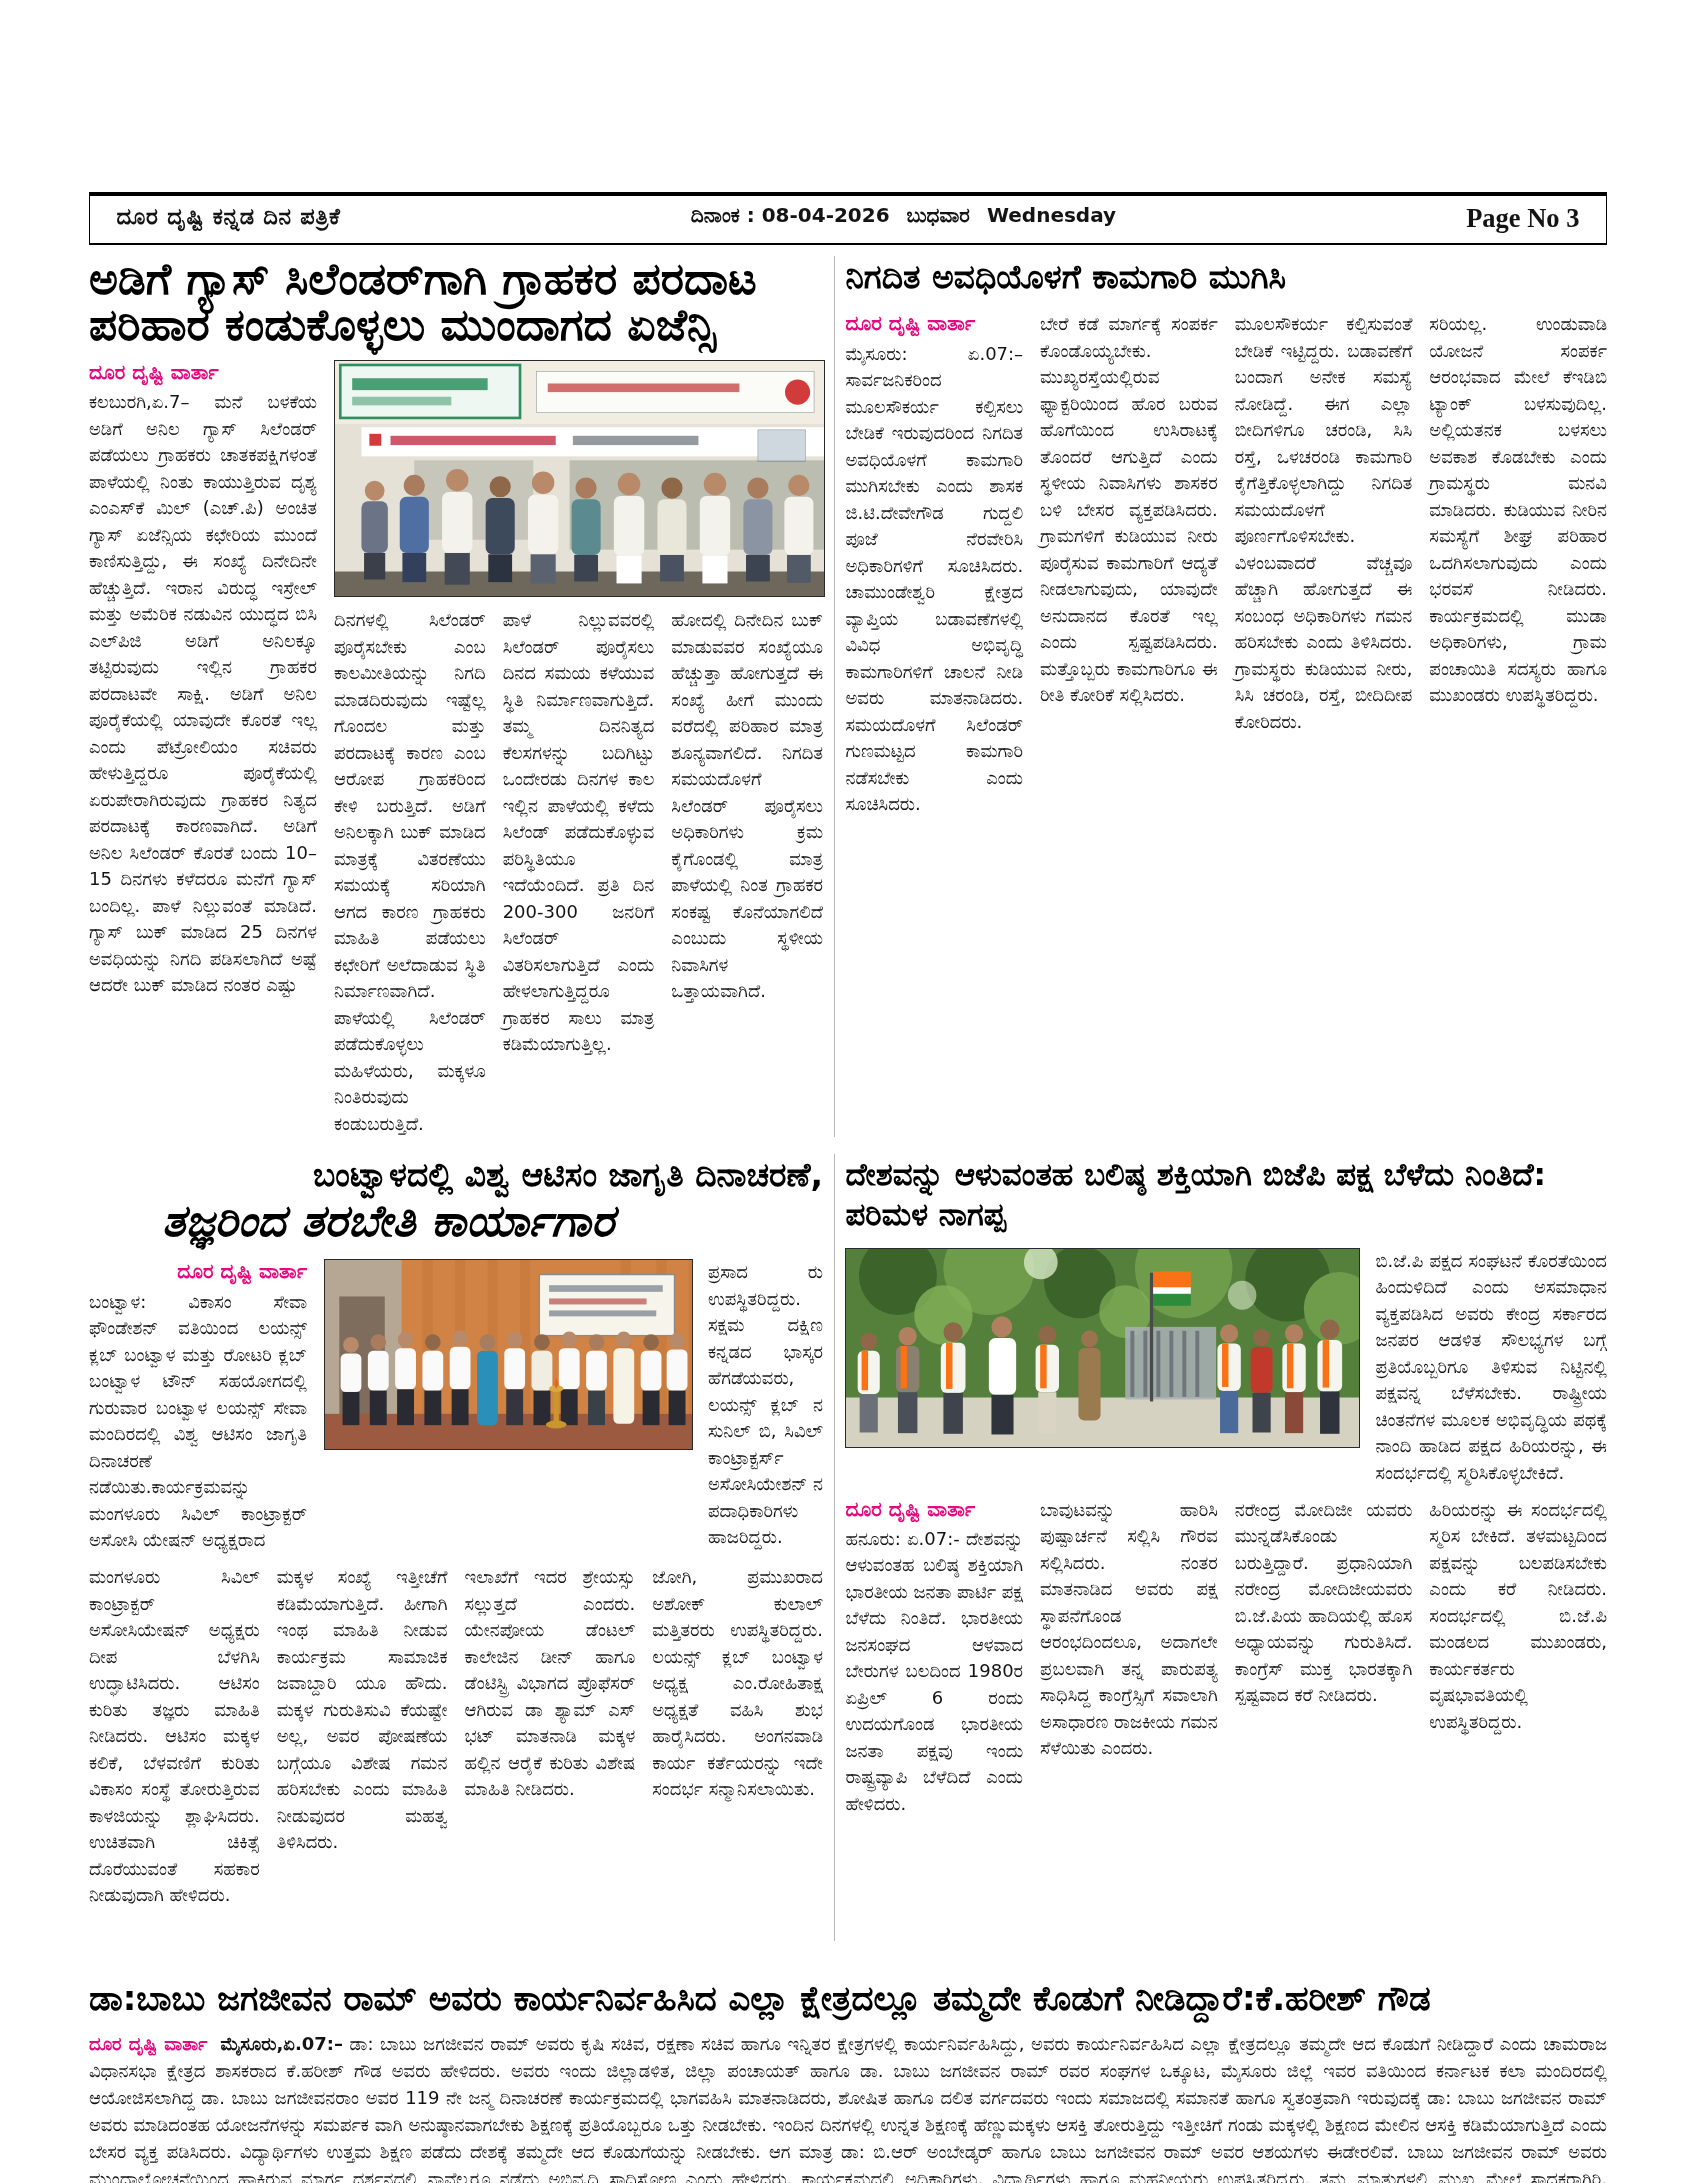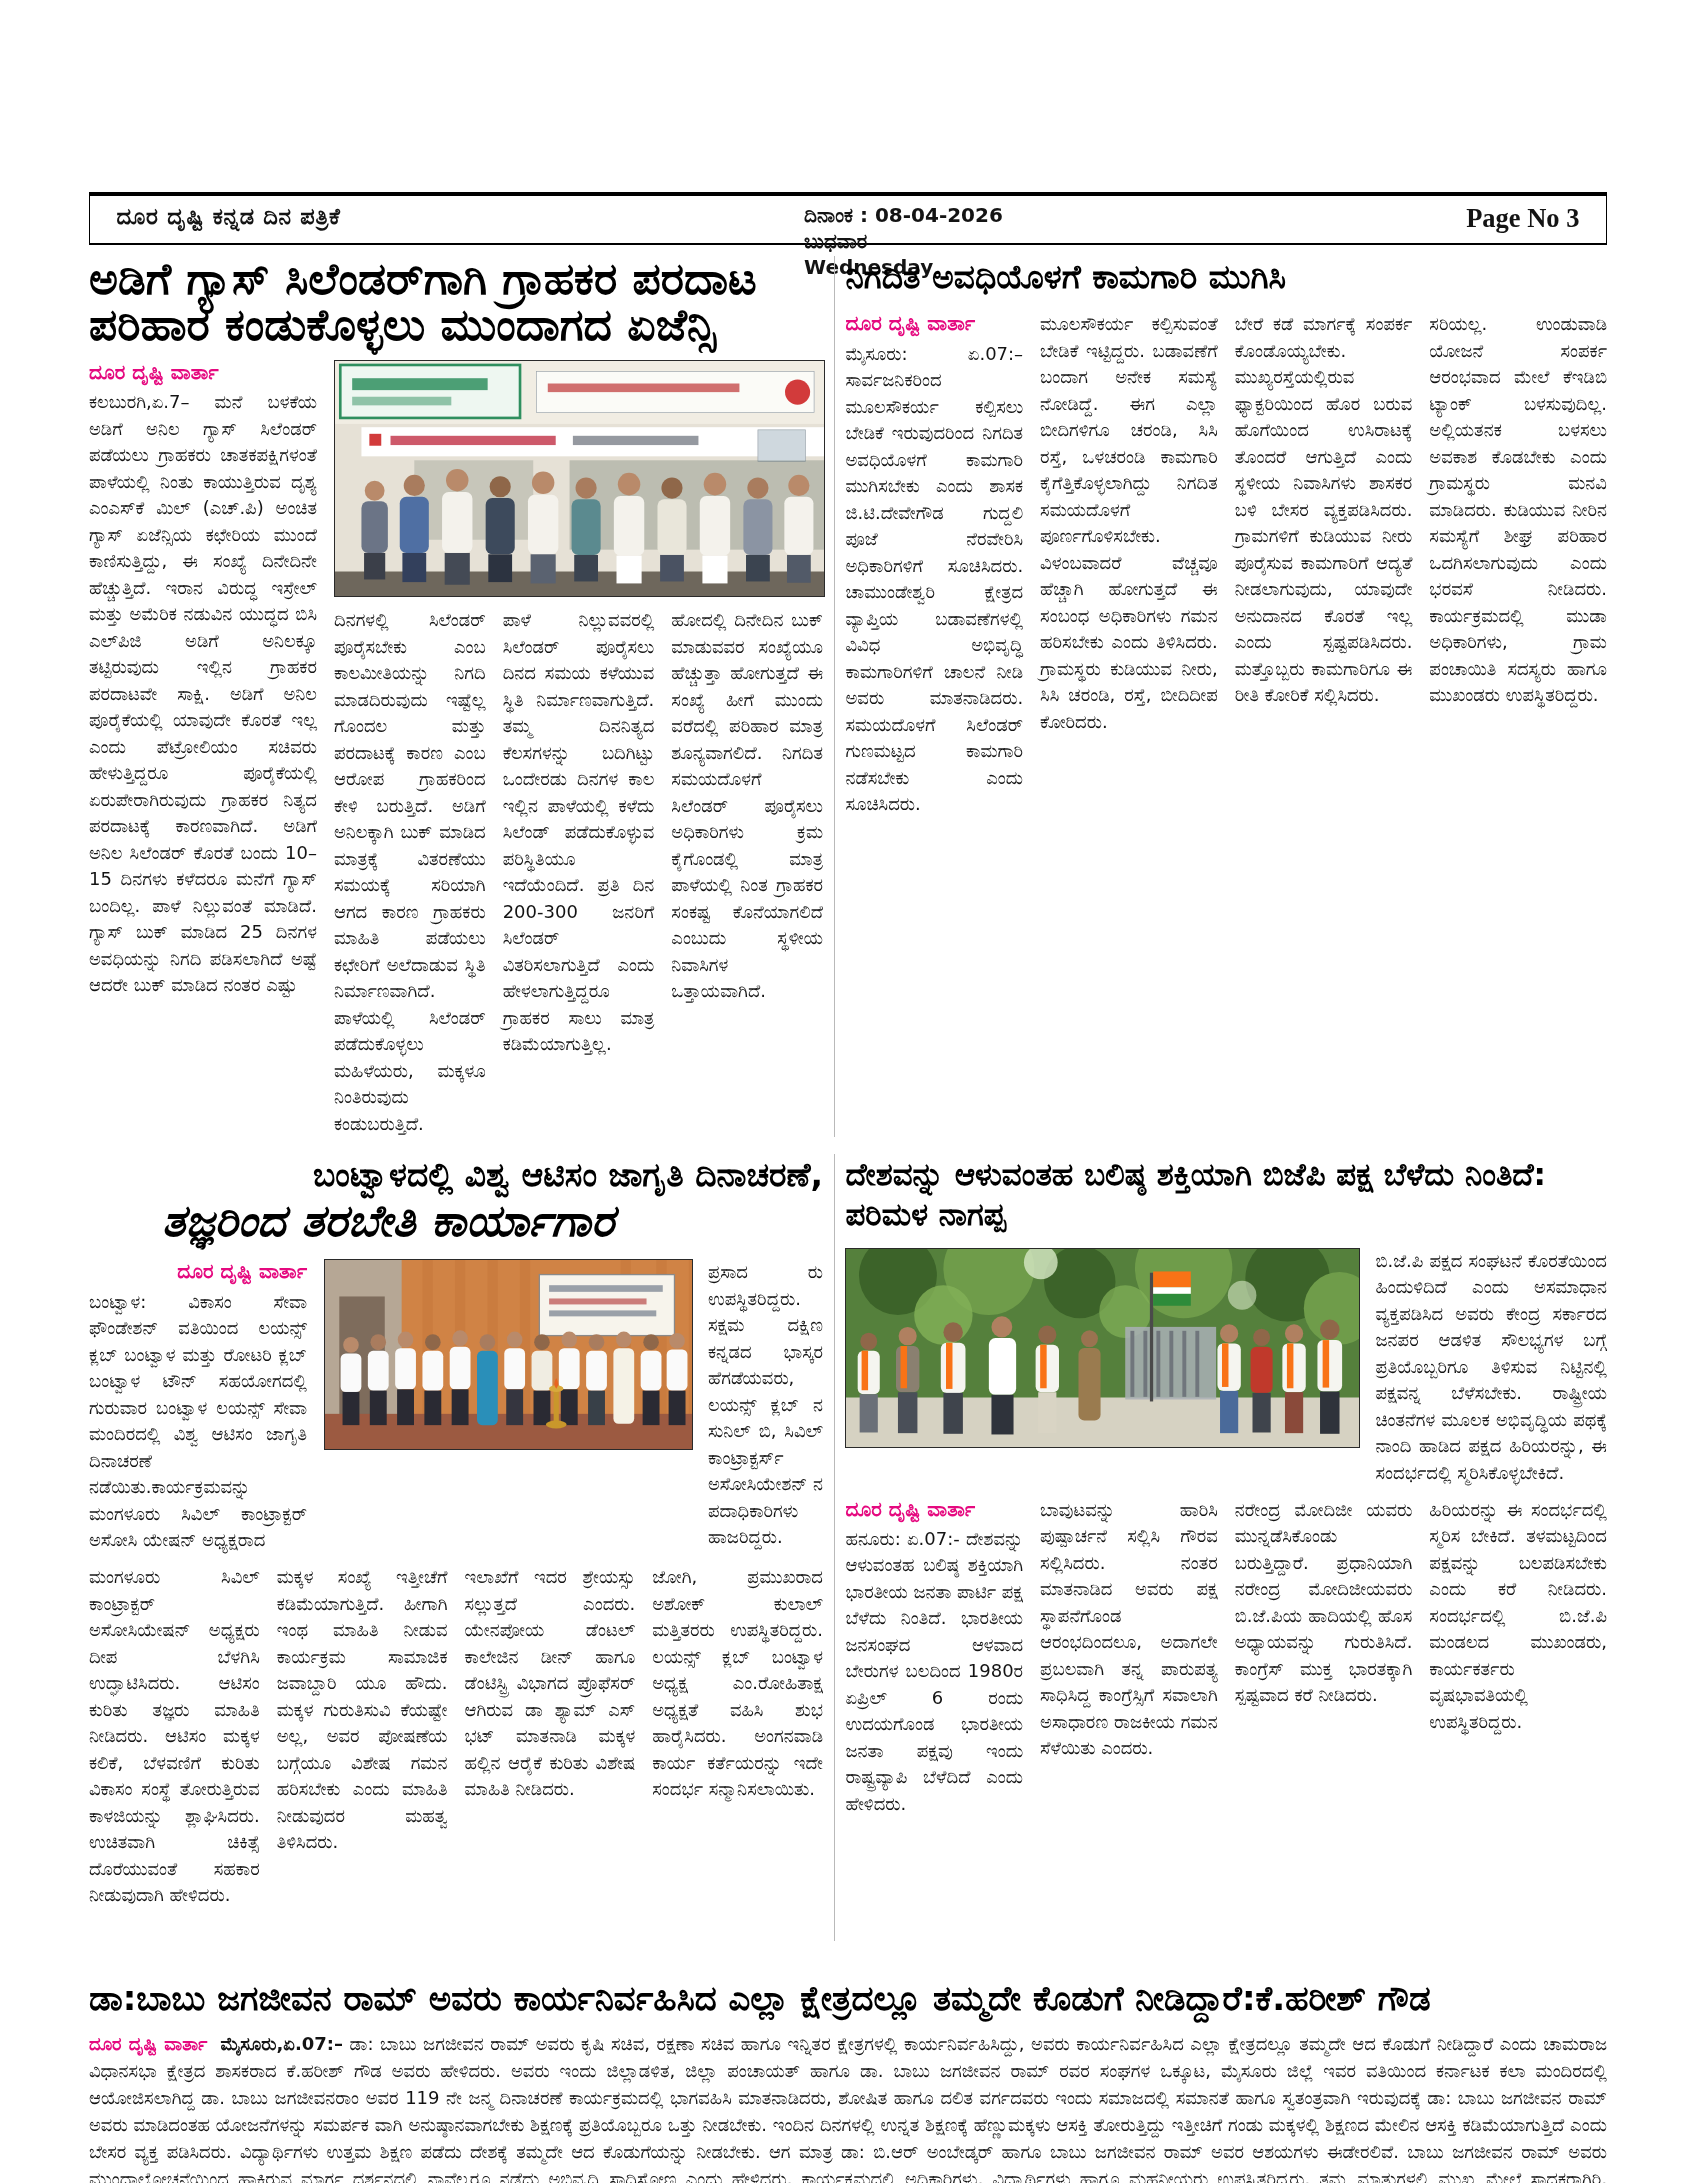--- a/index.html
+++ b/index.html
@@ -4,21 +4,21 @@
 <style>
   html,body{margin:0;padding:0;background:#9a9a9a;}
   .sheet{position:relative;width:1687px;height:2183px;background:#ffffff;overflow:hidden;
          font-family:"DejaVu Sans","Liberation Sans",sans-serif;color:#141414;}
   .content{position:absolute;left:89px;top:192px;width:1518px;}
 
   
   .hbar{border-top:4px solid #000;border-bottom:2.6px solid #000;border-left:1.3px solid #000;border-right:1.3px solid #000;
         display:flex;align-items:flex-start;justify-content:space-between;padding:6.6px 26.5px;height:34px;background:#fff;}
   .masthead{font-size:22.5px;font-weight:800;letter-spacing:0.7px;}
-  .dateline{font-size:20px;font-weight:700;display:flex;gap:2px;flex-direction:column;}
+  .dateline{font-size:20px;font-weight:700;display:flex;gap:17px;}
   .pageno{font-family:"Liberation Serif","DejaVu Serif",serif;font-size:26.5px;font-weight:700;}
 
   
   .bodytext{font-size:18px;line-height:26.5px;text-align:justify;}
   .byline{color:#e5097f;font-weight:800;font-size:20px;margin:0 0 5.3px 0;}
   .row{display:flex;gap:17px;}
   .colset{display:flex;gap:17px;margin-top:10.6px;}
   .colset>div{flex:1;}
   .vdiv{width:1.3px;background:#b9b9b9;margin:0 10.6px;}
   h1,h2{margin:0;color:#000;font-weight:900;}
@@ -151,22 +151,22 @@
 
       <div class="vdiv"></div>
 
       <div class="art-right">
         <h1 class="h-mid">ನಿಗದಿತ ಅವಧಿಯೊಳಗೆ ಕಾಮಗಾರಿ ಮುಗಿಸಿ</h1>
         <div class="colset" style="margin-top:14.6px;">
           <div>
             <div class="byline">ದೂರ ದೃಷ್ಟಿ ವಾರ್ತಾ</div>
             <div class="bodytext">ಮೈಸೂರು: ಏ.07:– ಸಾರ್ವಜನಿಕರಿಂದ ಮೂಲಸೌಕರ್ಯ ಕಲ್ಪಿಸಲು ಬೇಡಿಕೆ ಇರುವುದರಿಂದ ನಿಗದಿತ ಅವಧಿಯೊಳಗೆ ಕಾಮಗಾರಿ ಮುಗಿಸಬೇಕು ಎಂದು ಶಾಸಕ ಜಿ.ಟಿ.ದೇವೇಗೌಡ ಗುದ್ದಲಿ ಪೂಜೆ ನೆರವೇರಿಸಿ ಅಧಿಕಾರಿಗಳಿಗೆ ಸೂಚಿಸಿದರು. ಚಾಮುಂಡೇಶ್ವರಿ ಕ್ಷೇತ್ರದ ವ್ಯಾಪ್ತಿಯ ಬಡಾವಣೆಗಳಲ್ಲಿ ವಿವಿಧ ಅಭಿವೃದ್ಧಿ ಕಾಮಗಾರಿಗಳಿಗೆ ಚಾಲನೆ ನೀಡಿ ಅವರು ಮಾತನಾಡಿದರು. ಸಮಯದೊಳಗೆ ಸಿಲೆಂಡರ್ ಗುಣಮಟ್ಟದ ಕಾಮಗಾರಿ ನಡೆಸಬೇಕು ಎಂದು ಸೂಚಿಸಿದರು.</div>
           </div>
+          <div class="bodytext">ಬೇರೆ ಕಡೆ ಮಾರ್ಗಕ್ಕೆ ಸಂಪರ್ಕ ಕೊಂಡೊಯ್ಯಬೇಕು. ಮುಖ್ಯರಸ್ತೆಯಲ್ಲಿರುವ ಫ್ಯಾಕ್ಟರಿಯಿಂದ ಹೊರ ಬರುವ ಹೊಗೆಯಿಂದ ಉಸಿರಾಟಕ್ಕೆ ತೊಂದರೆ ಆಗುತ್ತಿದೆ ಎಂದು ಸ್ಥಳೀಯ ನಿವಾಸಿಗಳು ಶಾಸಕರ ಬಳಿ ಬೇಸರ ವ್ಯಕ್ತಪಡಿಸಿದರು. ಗ್ರಾಮಗಳಿಗೆ ಕುಡಿಯುವ ನೀರು ಪೂರೈಸುವ ಕಾಮಗಾರಿಗೆ ಆದ್ಯತೆ ನೀಡಲಾಗುವುದು, ಯಾವುದೇ ಅನುದಾನದ ಕೊರತೆ ಇಲ್ಲ ಎಂದು ಸ್ಪಷ್ಟಪಡಿಸಿದರು. ಮತ್ತೊಬ್ಬರು ಕಾಮಗಾರಿಗೂ ಈ ರೀತಿ ಕೋರಿಕೆ ಸಲ್ಲಿಸಿದರು.</div>
           <div class="bodytext">ಮೂಲಸೌಕರ್ಯ ಕಲ್ಪಿಸುವಂತೆ ಬೇಡಿಕೆ ಇಟ್ಟಿದ್ದರು. ಬಡಾವಣೆಗೆ ಬಂದಾಗ ಅನೇಕ ಸಮಸ್ಯೆ ನೋಡಿದ್ದೆ. ಈಗ ಎಲ್ಲಾ ಬೀದಿಗಳಿಗೂ ಚರಂಡಿ, ಸಿಸಿ ರಸ್ತೆ, ಒಳಚರಂಡಿ ಕಾಮಗಾರಿ ಕೈಗೆತ್ತಿಕೊಳ್ಳಲಾಗಿದ್ದು ನಿಗದಿತ ಸಮಯದೊಳಗೆ ಪೂರ್ಣಗೊಳಿಸಬೇಕು. ವಿಳಂಬವಾದರೆ ವೆಚ್ಚವೂ ಹೆಚ್ಚಾಗಿ ಹೋಗುತ್ತದೆ ಈ ಸಂಬಂಧ ಅಧಿಕಾರಿಗಳು ಗಮನ ಹರಿಸಬೇಕು ಎಂದು ತಿಳಿಸಿದರು. ಗ್ರಾಮಸ್ಥರು ಕುಡಿಯುವ ನೀರು, ಸಿಸಿ ಚರಂಡಿ, ರಸ್ತೆ, ಬೀದಿದೀಪ ಕೋರಿದರು.</div>
-          <div class="bodytext">ಬೇರೆ ಕಡೆ ಮಾರ್ಗಕ್ಕೆ ಸಂಪರ್ಕ ಕೊಂಡೊಯ್ಯಬೇಕು. ಮುಖ್ಯರಸ್ತೆಯಲ್ಲಿರುವ ಫ್ಯಾಕ್ಟರಿಯಿಂದ ಹೊರ ಬರುವ ಹೊಗೆಯಿಂದ ಉಸಿರಾಟಕ್ಕೆ ತೊಂದರೆ ಆಗುತ್ತಿದೆ ಎಂದು ಸ್ಥಳೀಯ ನಿವಾಸಿಗಳು ಶಾಸಕರ ಬಳಿ ಬೇಸರ ವ್ಯಕ್ತಪಡಿಸಿದರು. ಗ್ರಾಮಗಳಿಗೆ ಕುಡಿಯುವ ನೀರು ಪೂರೈಸುವ ಕಾಮಗಾರಿಗೆ ಆದ್ಯತೆ ನೀಡಲಾಗುವುದು, ಯಾವುದೇ ಅನುದಾನದ ಕೊರತೆ ಇಲ್ಲ ಎಂದು ಸ್ಪಷ್ಟಪಡಿಸಿದರು. ಮತ್ತೊಬ್ಬರು ಕಾಮಗಾರಿಗೂ ಈ ರೀತಿ ಕೋರಿಕೆ ಸಲ್ಲಿಸಿದರು.</div>
           <div class="bodytext">ಸರಿಯಲ್ಲ. ಉಂಡುವಾಡಿ ಯೋಜನೆ ಸಂಪರ್ಕ ಆರಂಭವಾದ ಮೇಲೆ ಕೆಇಡಿಬಿ ಟ್ಯಾಂಕ್ ಬಳಸುವುದಿಲ್ಲ. ಅಲ್ಲಿಯತನಕ ಬಳಸಲು ಅವಕಾಶ ಕೊಡಬೇಕು ಎಂದು ಗ್ರಾಮಸ್ಥರು ಮನವಿ ಮಾಡಿದರು. ಕುಡಿಯುವ ನೀರಿನ ಸಮಸ್ಯೆಗೆ ಶೀಘ್ರ ಪರಿಹಾರ ಒದಗಿಸಲಾಗುವುದು ಎಂದು ಭರವಸೆ ನೀಡಿದರು. ಕಾರ್ಯಕ್ರಮದಲ್ಲಿ ಮುಡಾ ಅಧಿಕಾರಿಗಳು, ಗ್ರಾಮ ಪಂಚಾಯಿತಿ ಸದಸ್ಯರು ಹಾಗೂ ಮುಖಂಡರು ಉಪಸ್ಥಿತರಿದ್ದರು.</div>
         </div>
       </div>
     </div>
 
     <div class="midrow">
 
       <div class="art-left">
         <h2 class="h-mid" style="padding-left:40px;text-align:right;">ಬಂಟ್ವಾಳದಲ್ಲಿ ವಿಶ್ವ ಆಟಿಸಂ ಜಾಗೃತಿ ದಿನಾಚರಣೆ,</h2>
         <h2 class="h-xl" style="padding-left:73px;font-style:italic;">ತಜ್ಞರಿಂದ ತರಬೇತಿ ಕಾರ್ಯಾಗಾರ</h2>

